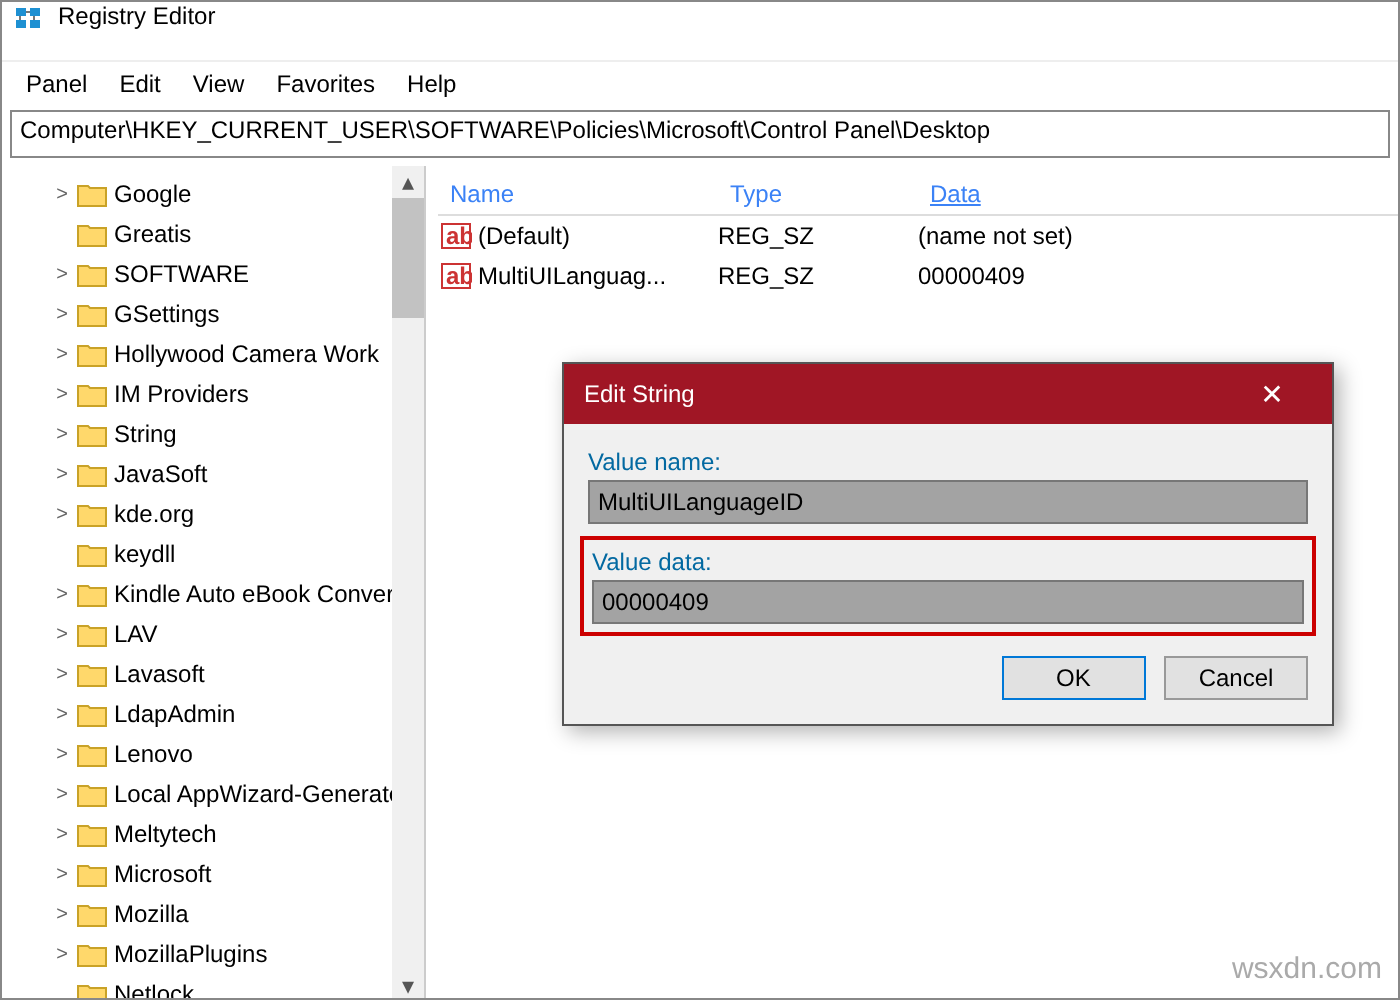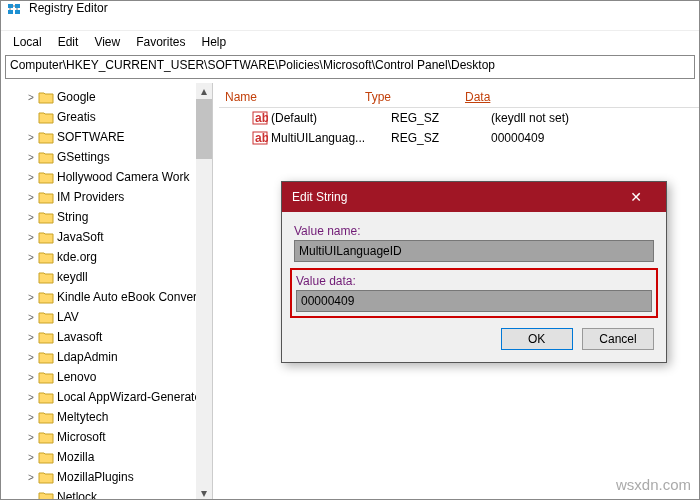--- a/index.html
+++ b/index.html
@@ -14,40 +14,40 @@
   .treepane .scroll { position: absolute; right: 0; top: 0; bottom: 0; width: 16px; background: #f0f0f0; display: flex; flex-direction: column; }
   .treepane .scroll .arrow { height: 16px; display: flex; align-items: center; justify-content: center; color: #555; }
   .treepane .scroll .track { flex: 1; }
   .treepane .scroll .thumb { width: 100%; height: 60px; background: #c2c2c2; }
   .tree { padding-left: 2px; }
   .node { display: flex; align-items: center; height: 20px; }
   .node .exp { width: 12px; color: #666; font-size: 10px; display: inline-block; text-align: center; }
   .node .fld { width: 16px; height: 14px; margin: 0 3px 0 1px; display: flex; align-items: center; justify-content: center; }
   .listpane { flex: 1; padding: 4px 0 0 6px; position: relative; }
   .listhead { display: flex; border-bottom: 1px solid #ddd; }
-  .listhead div { padding: 3px 6px; color: #c2410c; }
+  .listhead div { padding: 3px 6px; color: #3b82f6; }
   .col-name { width: 140px; }
   .col-type { width: 100px; }
   .col-data { flex: 1; text-decoration: underline; }
-  .row { display: flex; align-items: center; height: 20px; margin-left: 32px; }
+  .row { display: flex; align-items: center; height: 20px; }
   .row .ic { width: 18px; display: flex; align-items: center; justify-content: center; }
   .row .c1 { width: 122px; padding-left: 2px; white-space: nowrap; overflow: hidden; text-overflow: ellipsis; }
   .row .c2 { width: 100px; }
   .row .c3 { flex: 1; }
   .watermark { position: absolute; right: 8px; bottom: 8px; color: #aaa; font-size: 15px; }
 
   
   .dialog { position: absolute; left: 280px; top: 180px; width: 386px; background: #f0f0f0; border: 1px solid #555; box-shadow: 3px 3px 10px rgba(0,0,0,.3); }
   .dlg-title { height: 30px; background: #a01625; color: #fff; display: flex; align-items: center; padding: 0 10px; font-size: 12px; text-align: right; }
   .dlg-title .spacer { flex: 1; }
   .dlg-close { width: 40px; height: 30px; display: flex; align-items: center; justify-content: center; color: #fff; font-size: 14px; }
   .dlg-body { padding: 12px; }
   .fieldblock { margin-bottom: 10px; }
   .fieldblock.highlight { border: 2px solid #c00; padding: 4px; margin: -4px -4px 6px -4px; }
-  .fieldblock label { display: block; margin-bottom: 2px; color: #701a75; }
+  .fieldblock label { display: block; margin-bottom: 2px; color: #0369a1; }
   .fieldblock input { width: 100%; padding: 3px 4px; border: 1px solid #777; background: #a3a3a3; font-size: 12px; }
   .dlg-buttons { text-align: right; padding-top: 4px; }
   .btn { display: inline-block; min-width: 72px; text-align: center; padding: 3px 10px; background: #e1e1e1; border: 1px solid #999; margin-left: 6px; }
   .btn.default { border: 1px solid #0078d7; }
 </style>
 </head>
 <body>
 
 <div class="titlebar">
   <span class="icon">
@@ -56,21 +56,21 @@
         <rect x="8" y="3" width="5" height="4" fill="#1e90d2"></rect>
         <rect x="1" y="9" width="5" height="4" fill="#1e90d2"></rect>
         <rect x="8" y="9" width="5" height="4" fill="#1e90d2"></rect>
         <path d="M6 5 h2 M3 7 v2 M10 7 v2" stroke="#777"></path>
       </svg>
   </span>
   <span>Registry Editor</span>
 </div>
 
 <div class="menubar">
-  <span>Local</span>
+  <span>Panel</span>
   <span>Edit</span>
   <span>View</span>
   <span>Favorites</span>
   <span>Help</span>
 </div>
 
 <div class="addrbar">Computer\HKEY_CURRENT_USER\SOFTWARE\Policies\Microsoft\Control Panel\Desktop</div>
 
 <div class="content">
   <div class="treepane">
@@ -282,21 +282,21 @@
     <div id="rows">
         <div class="row">
           <span class="ic">
             <svg width="16" height="16">
               <rect x="1" y="2" width="14" height="12" fill="#fff" stroke="#c33"></rect>
               <text x="3" y="12" font-size="9" fill="#c33" font-weight="bold">ab</text>
             </svg>
           </span>
           <span class="c1">(Default)</span>
           <span class="c2">REG_SZ</span>
-          <span class="c3">(keydll not set)</span>
+          <span class="c3">(name not set)</span>
         </div>
         <div class="row">
           <span class="ic">
             <svg width="16" height="16">
               <rect x="1" y="2" width="14" height="12" fill="#fff" stroke="#c33"></rect>
               <text x="3" y="12" font-size="9" fill="#c33" font-weight="bold">ab</text>
             </svg>
           </span>
           <span class="c1">MultiUILanguag...</span>
           <span class="c2">REG_SZ</span>

